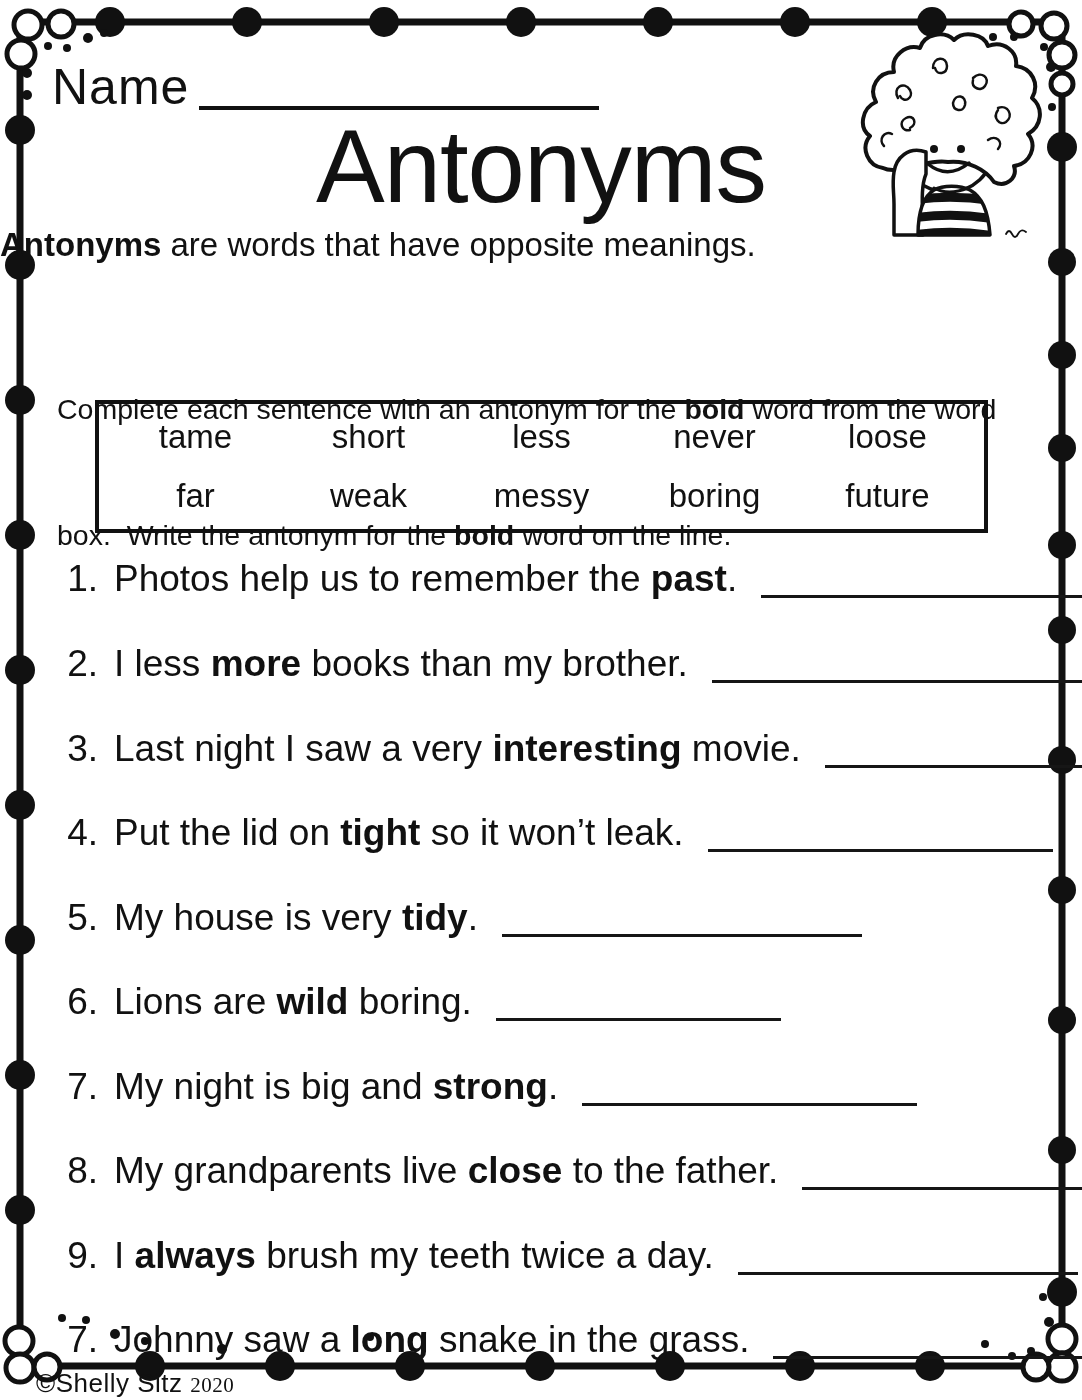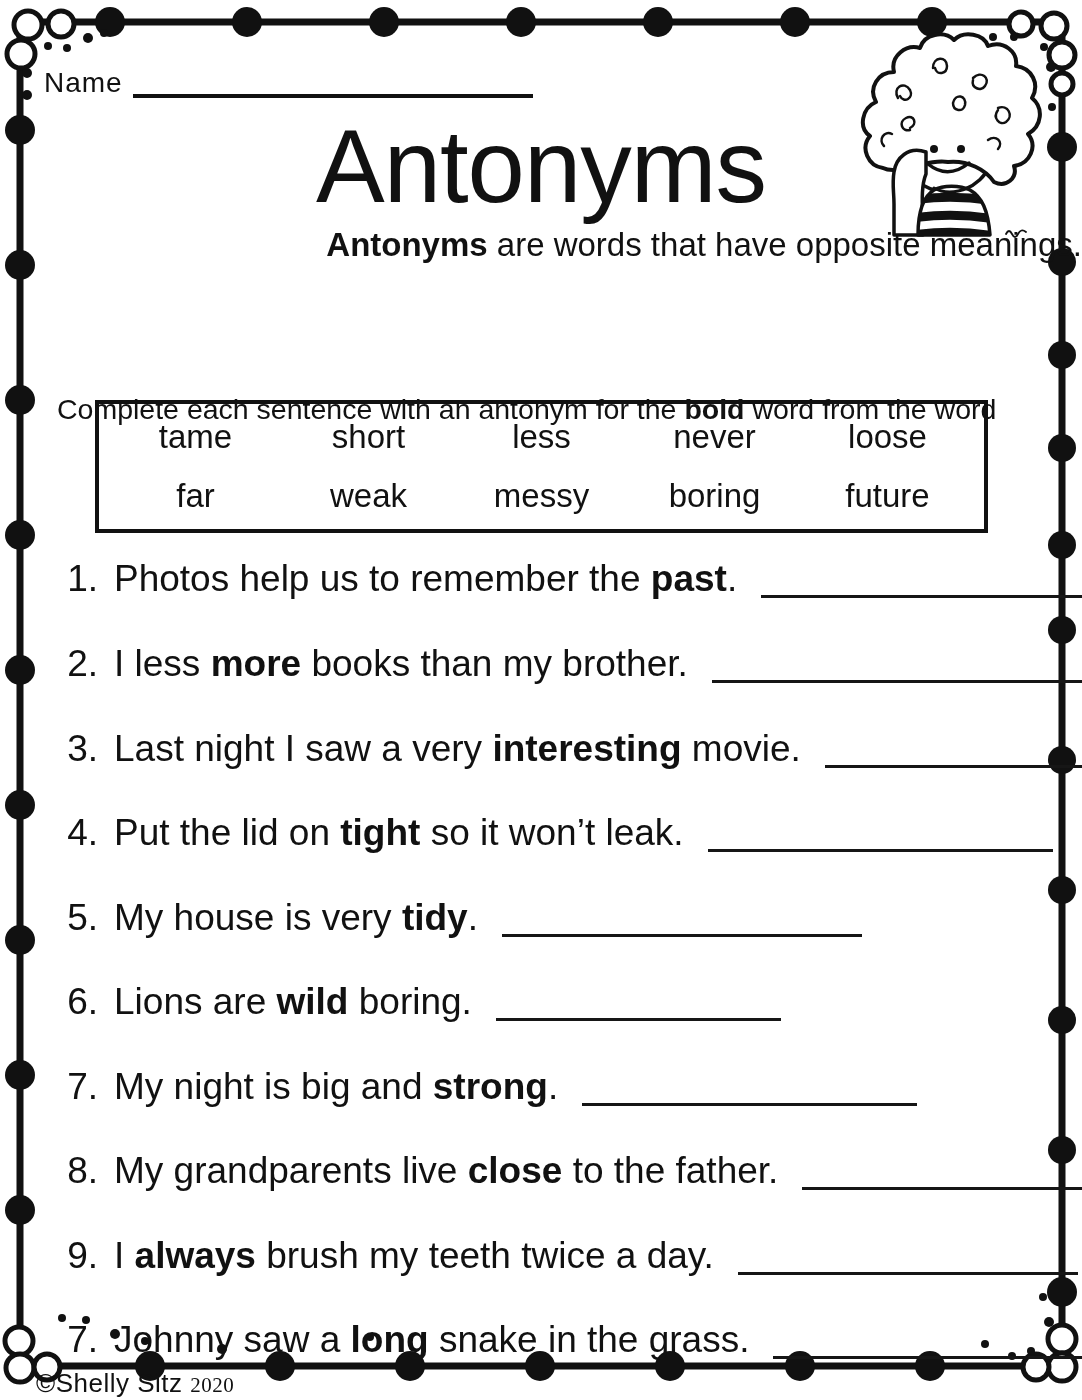--- a/index.html
+++ b/index.html
@@ -6,24 +6,24 @@
   body{
     width:1082px;height:1400px;position:relative;
     background:#ffffff;color:#111;
     font-family:"Liberation Sans", sans-serif;
     overflow:hidden;
   }
   .abs{position:absolute;}
   svg{display:block;}
 
   
-  .name-row{left:44px;top:58px;font-size:28px;letter-spacing:1px;}
+  .name-row{left:52px;top:58px;font-size:50px;letter-spacing:1px;}
   .name-line{display:inline-block;width:400px;border-bottom:4px solid #111;height:36px;vertical-align:-6px;margin-left:10px;}
   .title{left:0;top:108px;width:1082px;text-align:center;font-size:103px;font-weight:500;letter-spacing:-1px;}
-  .subtitle{left:0;top:226px;width:1082px;text-align:right;font-size:33px;}
+  .subtitle{left:0;top:226px;width:1082px;text-align:left;font-size:33px;}
   .subtitle b{font-weight:700;}
 
   
   .instructions{left:57px;top:304px;font-size:28.5px;line-height:42px;white-space:pre-wrap;}
   .instructions b{font-weight:700;}
 
   
   .word-box{left:95px;top:400px;width:893px;height:133px;border:4px solid #111;box-sizing:border-box;
             display:grid;grid-template-columns:repeat(5,1fr);grid-template-rows:1fr 1fr;
             align-items:center;justify-items:center;font-size:33px;padding:4px 10px;}
@@ -168,20 +168,21 @@
   <span>Name</span><span class="name-line"></span>
 </div>
 
 <div class="abs title">Antonyms</div>
 <div class="abs subtitle">
   <b>Antonyms</b><span> are words that have opposite meanings.</span>
 </div>
 
 <div class="abs instructions">
   <div><span>Complete each sentence with an antonym for the </span><b>bold</b><span> word from the word</span></div>
+  <div><span>box.  Write the antonym for the </span><b>bold</b><span> word on the line.</span></div>
 </div>
 
 <div class="abs word-box">
   <span>tame</span>
   <span>short</span>
   <span>less</span>
   <span>never</span>
   <span>loose</span>
   <span>far</span>
   <span>weak</span>

